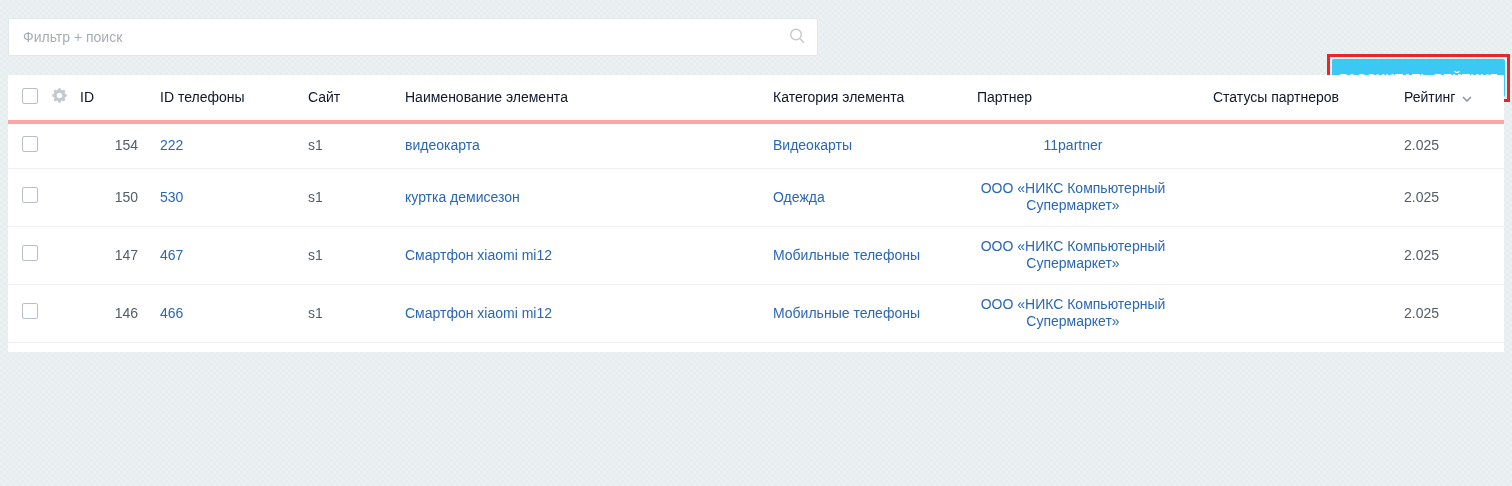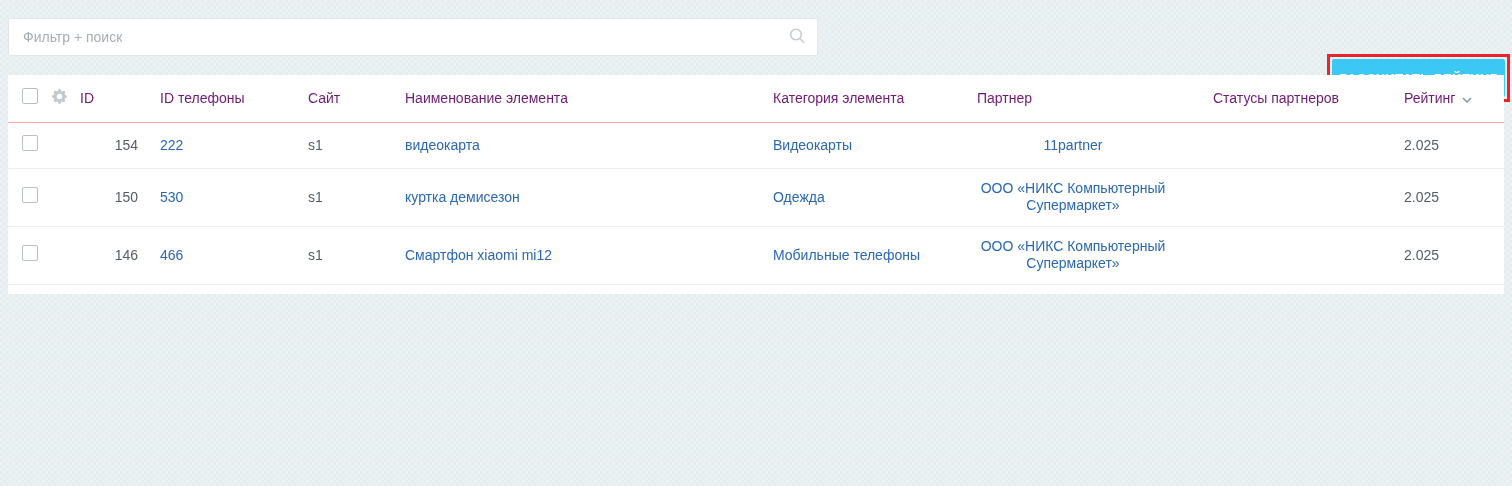--- a/index.html
+++ b/index.html
@@ -49,22 +49,22 @@
   
   .grid-wrap {
     position:absolute; left:8px; top:75px; width:1496px; background:#fff;
   }
   table.grid { border-collapse:collapse; table-layout:fixed; width:1496px; }
   .grid th, .grid td {
     vertical-align:middle; text-align:left; font-size:14px; line-height:17px;
     overflow:hidden; padding-right:16px;
   }
   .grid thead th {
-    height:47px; font-weight:normal; color:#701a75;
-    border-bottom:1px solid #fca5a5; white-space:nowrap;
+    height:47px; font-weight:normal; color:#0f172a;
+    border-bottom:4px solid #fca5a5; white-space:nowrap;
     cursor:pointer;
   }
   .grid tbody td { border-bottom:1px solid #edeff1; color:#535c69; }
   tr.row-s td { height:46px; }
   tr.row-d td { height:58px; }
   .col-check  { width:44px; }
   .col-gear   { width:28px; }
   .col-id     { width:80px; }
   .col-eid    { width:148px; }
   .col-site   { width:97px; }
@@ -171,20 +171,32 @@
         <td>s1</td>
         <td><a class="link">куртка демисезон</a></td>
         <td><a class="link">Одежда</a></td>
         <td class="cell-part"><a class="link">ООО «НИКС Компьютерный Супермаркет»</a></td>
         <td></td>
         <td>2.025</td>
       </tr>
       <tr class="row-d">
         <td class="cell-check"><span class="checkbox"></span></td>
           <td></td>
+        <td class="cell-id">147</td>
+        <td><a class="link">467</a></td>
+        <td>s1</td>
+        <td><a class="link">Смартфон xiaomi mi12</a></td>
+        <td><a class="link">Мобильные телефоны</a></td>
+        <td class="cell-part"><a class="link">ООО «НИКС Компьютерный Супермаркет»</a></td>
+        <td></td>
+        <td>2.025</td>
+      </tr>
+      <tr class="row-d">
+        <td class="cell-check"><span class="checkbox"></span></td>
+          <td></td>
         <td class="cell-id">146</td>
         <td><a class="link">466</a></td>
         <td>s1</td>
         <td><a class="link">Смартфон xiaomi mi12</a></td>
         <td><a class="link">Мобильные телефоны</a></td>
         <td class="cell-part"><a class="link">ООО «НИКС Компьютерный Супермаркет»</a></td>
         <td></td>
         <td>2.025</td>
       </tr>
     </tbody>

